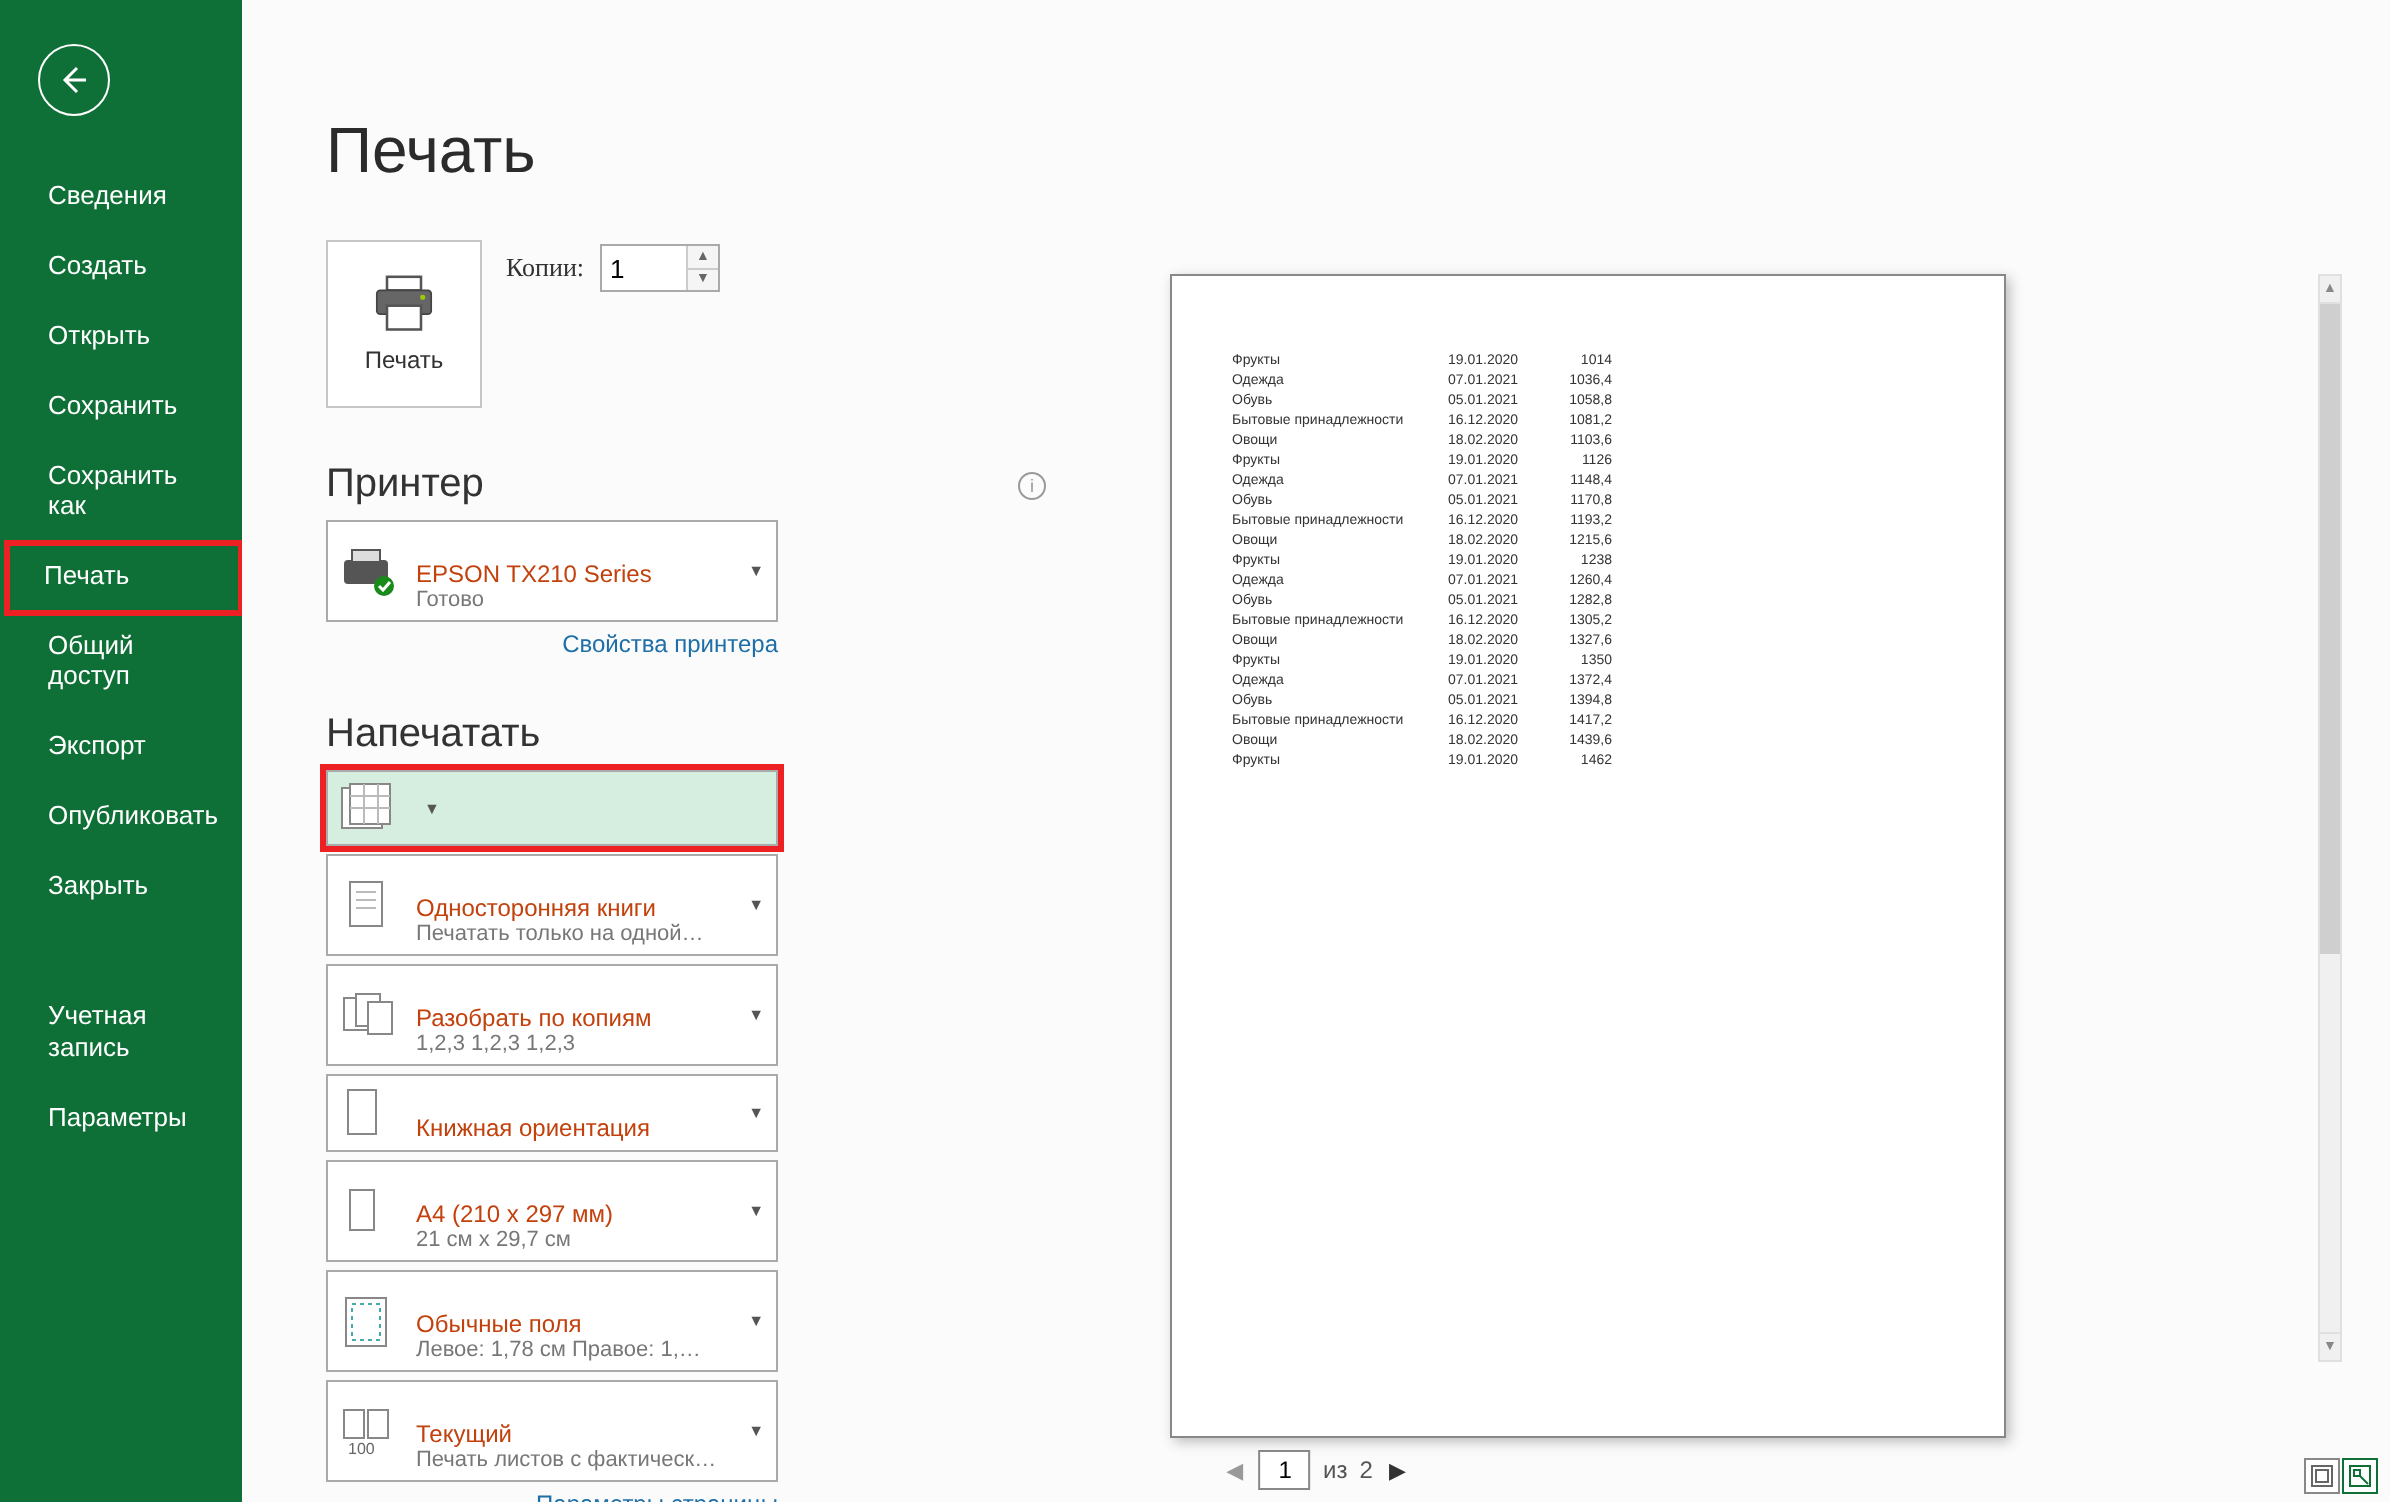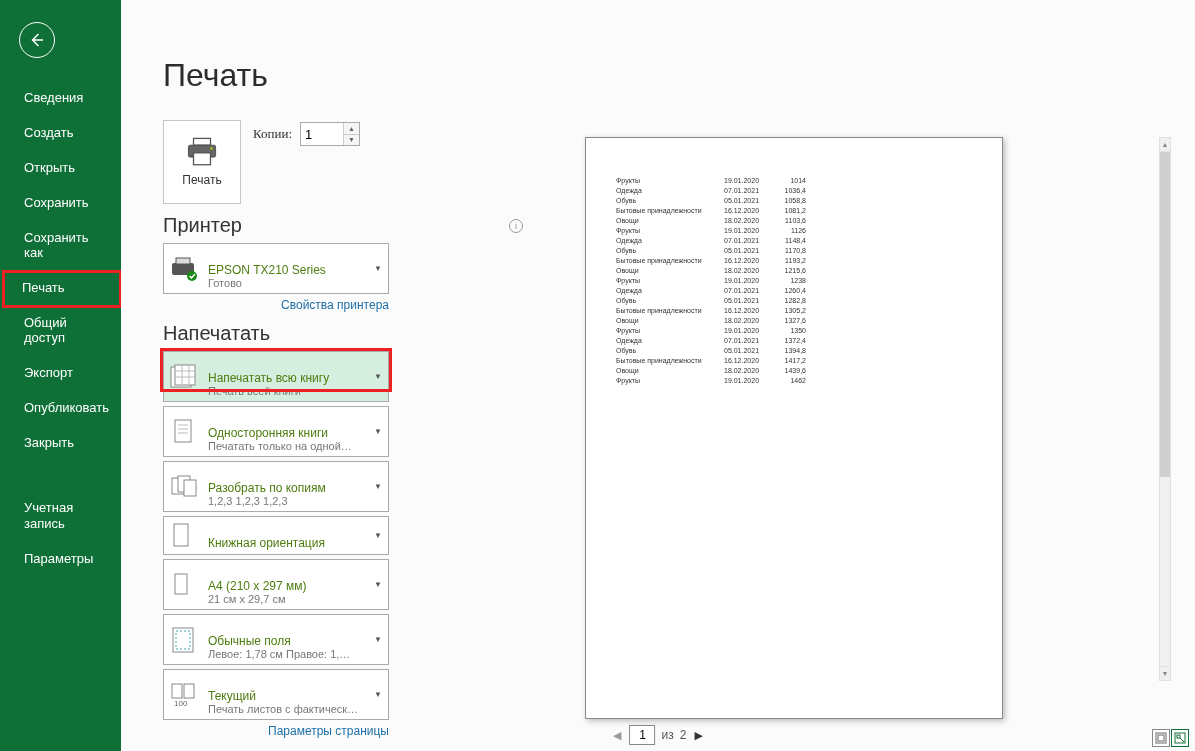--- a/index.html
+++ b/index.html
@@ -35,28 +35,28 @@
   .print-big-btn span { font-size: 12px; color: #333; margin-top: 6px; }
   .copies { display: flex; align-items: center; gap: 8px; margin-top: 2px; }
   .copies label { font-size: 13px; color: #333; font-family: Liberation Serif, serif; }
   .spinner { display: flex; border: 1px solid #aaa; background: #fff; height: 24px; width: 60px; }
   .spinner input { border: none; width: 42px; padding: 2px 4px; font-size: 13px; outline: none; }
   .spinner .ctrls { width: 16px; display: flex; flex-direction: column; border-left: 1px solid #ccc; }
   .spinner .ctrls div { flex: 1; display: flex; align-items: center; justify-content: center; font-size: 7px; color: #666; cursor: pointer; background: #f5f5f5; }
   .spinner .ctrls div:first-child { border-bottom: 1px solid #ccc; }
 
   
-  h2.sec { font-size: 20px; font-weight: 300; color: #333; margin-top: 10px; margin-bottom: 6px; display: flex; align-items: center; }
+  h2.sec { font-size: 20px; font-weight: 300; color: #333; margin-top: 27px; margin-bottom: 6px; display: flex; align-items: center; }
   h2.sec .info-icon { margin-left: auto; width: 14px; height: 14px; border: 1px solid #999; border-radius: 50%; font-size: 9px; color: #999; display: inline-flex; align-items: center; justify-content: center; cursor: pointer; }
 
   
   .dd { border: 1px solid #aaa; background: #fff; display: flex; align-items: center; padding: 4px 6px; width: 226px; position: relative; cursor: pointer; margin-bottom: 4px; }
   .dd .dd-icon { width: 32px; height: 28px; display: flex; align-items: center; margin-right: 6px; flex-shrink: 0; }
   .dd .dd-text { flex: 1; min-width: 0; }
-  .dd .dd-title { font-size: 12px; color: #4d7c0f; white-space: nowrap; overflow: hidden; text-overflow: ellipsis; margin-top: 15px; }
+  .dd .dd-title { font-size: 12px; color: #c2410c; white-space: nowrap; overflow: hidden; text-overflow: ellipsis; margin-top: 15px; }
   .dd .dd-sub { font-size: 11px; color: #777; white-space: nowrap; overflow: hidden; text-overflow: ellipsis; }
   .dd .caret { font-size: 8px; color: #555; margin-left: 4px; }
   .dd.highlighted { background: #d6eedf; }
   .highlight-rect { position: absolute; border: 3px solid #ed2024; pointer-events: none; left: -3px; top: -3px; width: 232px; height: 44px; }
 
   .link-right { font-size: 12px; color: #1e6fa7; text-align: right; width: 226px; margin-bottom: 8px; cursor: pointer; }
 
   
   .pages-row { display: flex; align-items: center; gap: 6px; width: 226px; margin-bottom: 4px; }
   .pages-row label { font-size: 12px; color: #333; }
@@ -190,24 +190,20 @@
         <div class="dd-icon">
           <svg width="28" height="26" viewBox="0 0 28 26">
               <rect x="1" y="3" width="20" height="20" fill="#fff" stroke="#888"></rect>
               <rect x="5" y="1" width="20" height="20" fill="#fff" stroke="#888"></rect>
               <line x1="5" y1="7" x2="25" y2="7" stroke="#bbb"></line>
               <line x1="5" y1="13" x2="25" y2="13" stroke="#bbb"></line>
               <line x1="12" y1="1" x2="12" y2="21" stroke="#bbb"></line>
               <line x1="19" y1="1" x2="19" y2="21" stroke="#bbb"></line>
             </svg>
         </div>
-        <div class="dd-text">
-          <div class="dd-title">Напечатать всю книгу</div>
-          <div class="dd-sub">Печать всей книги</div>
-        </div>
         <div class="caret">▼</div>
       </div>
       <div class="highlight-rect"></div>
     </div>
 
 
     <div class="dd">
       <div class="dd-icon">
         <svg width="26" height="28" viewBox="0 0 26 28">
             <rect x="5" y="2" width="16" height="22" fill="#fff" stroke="#888"></rect>

